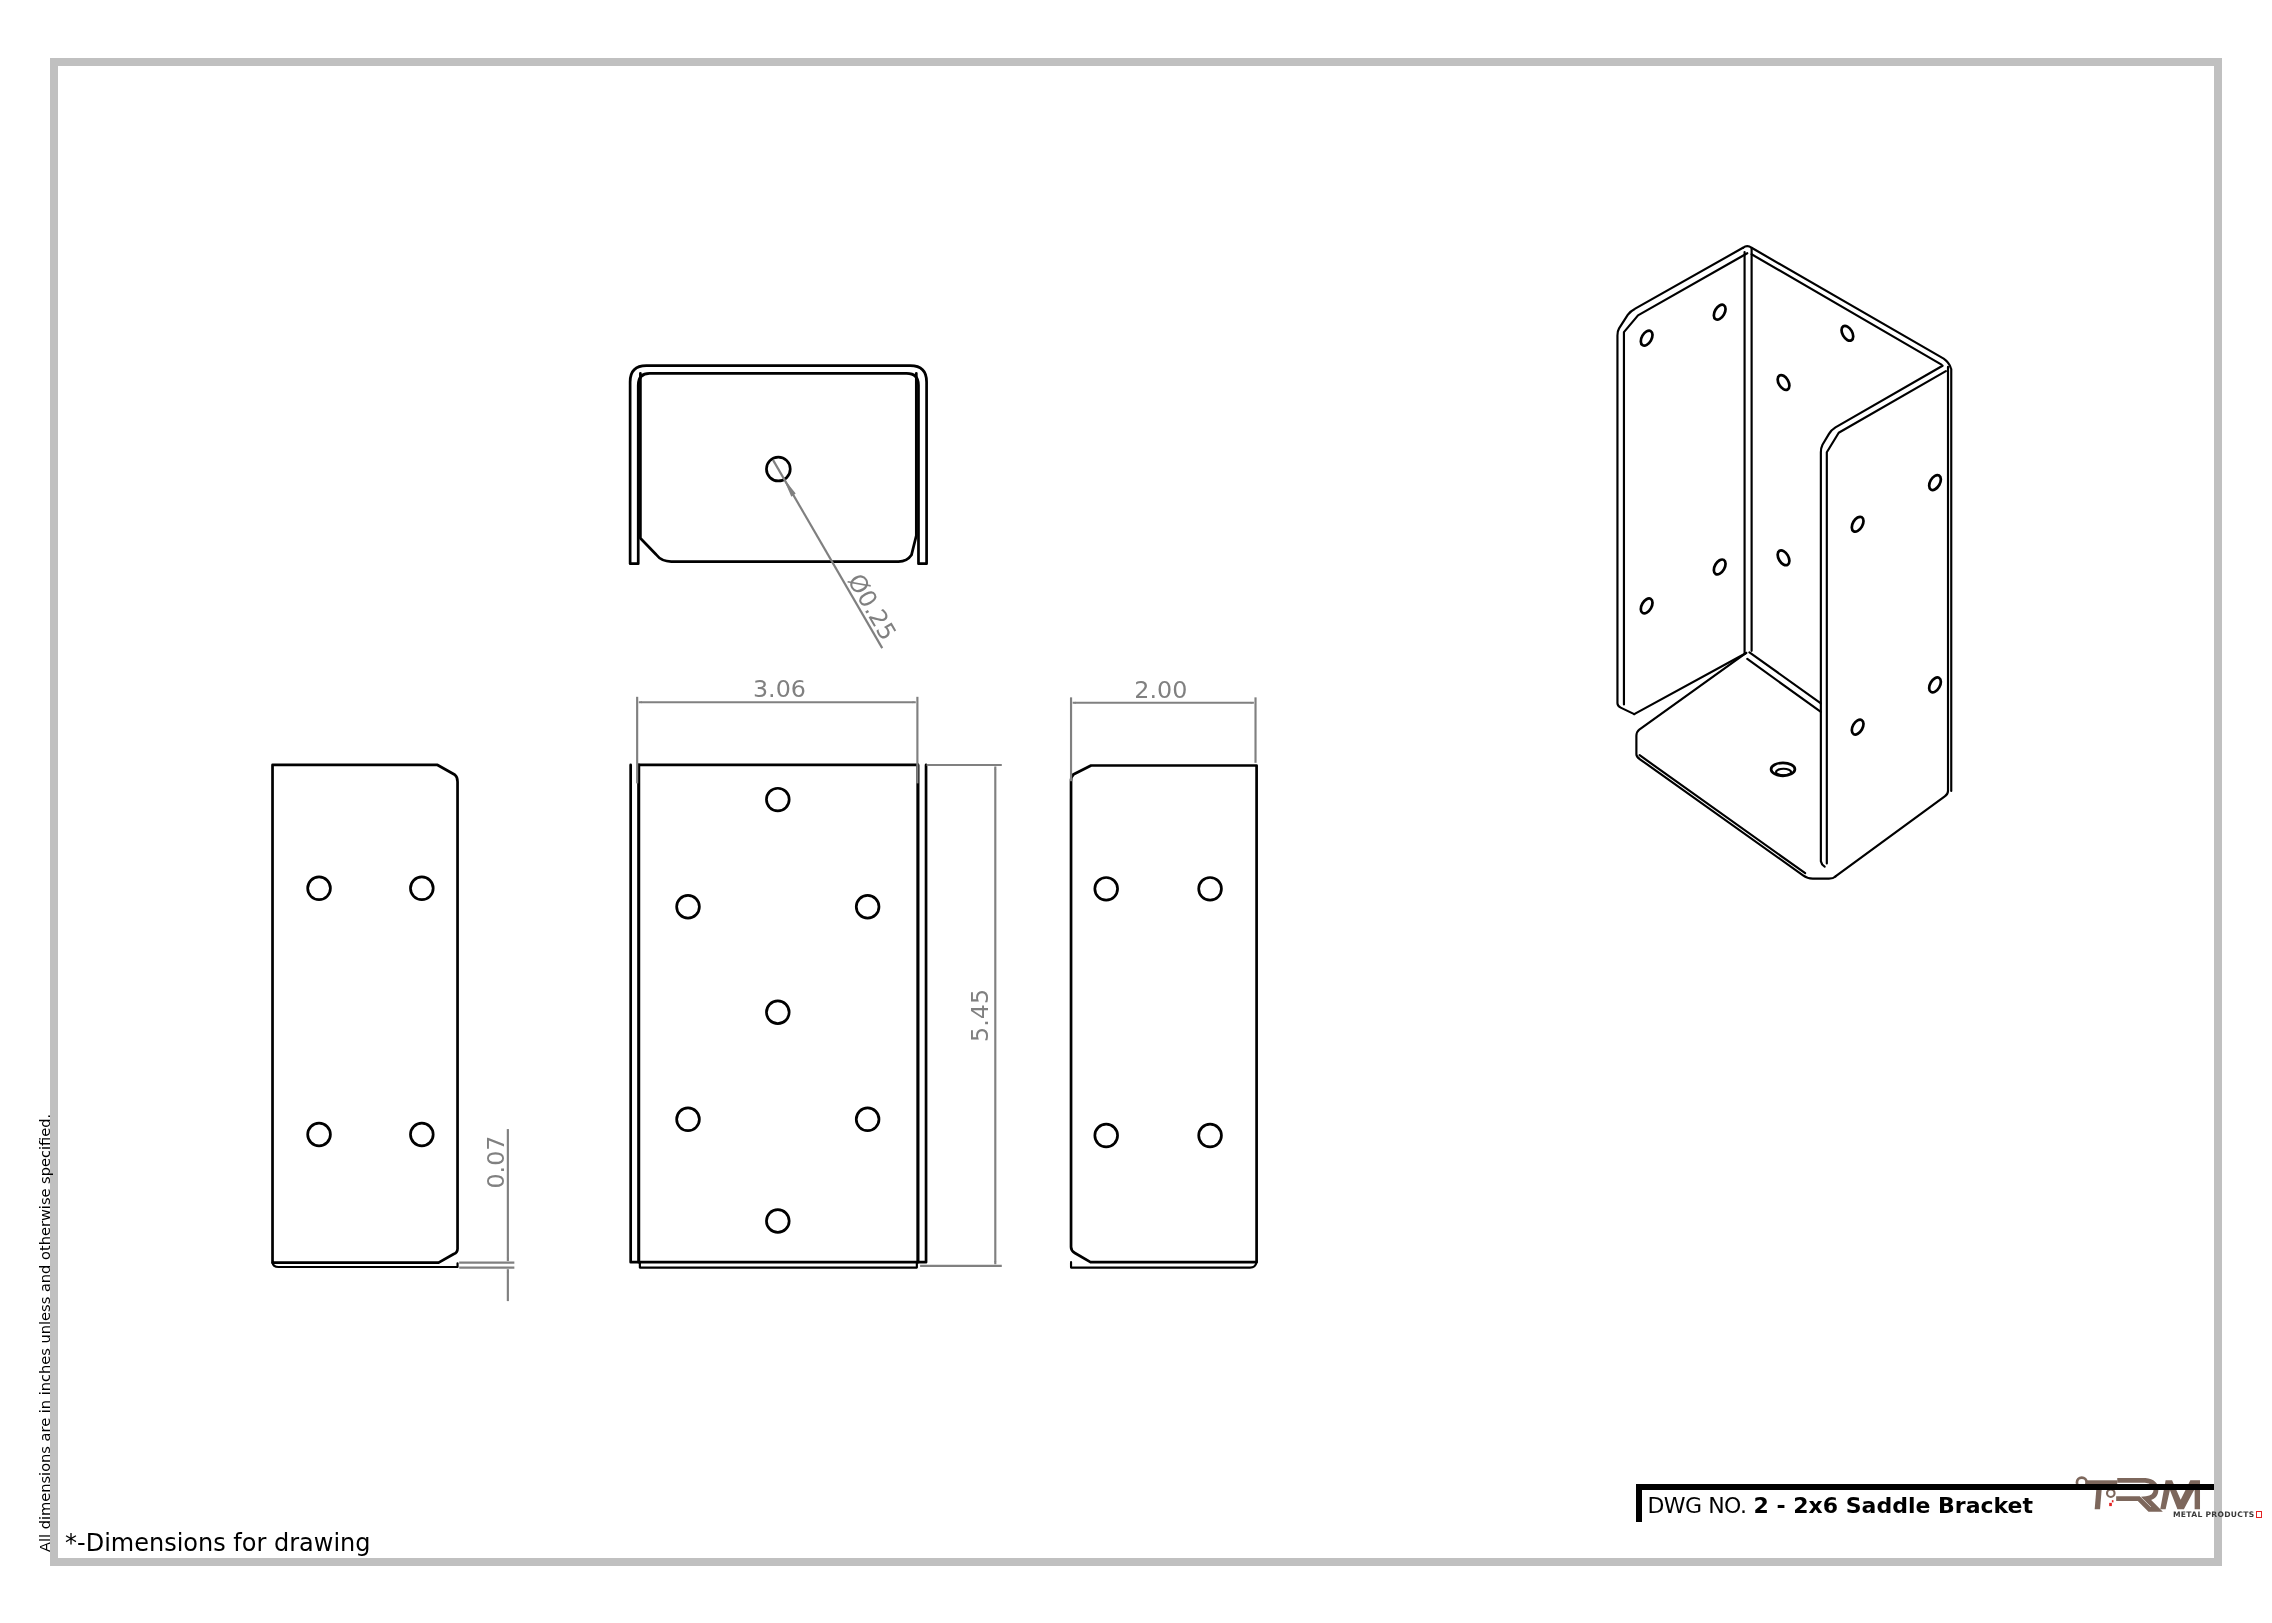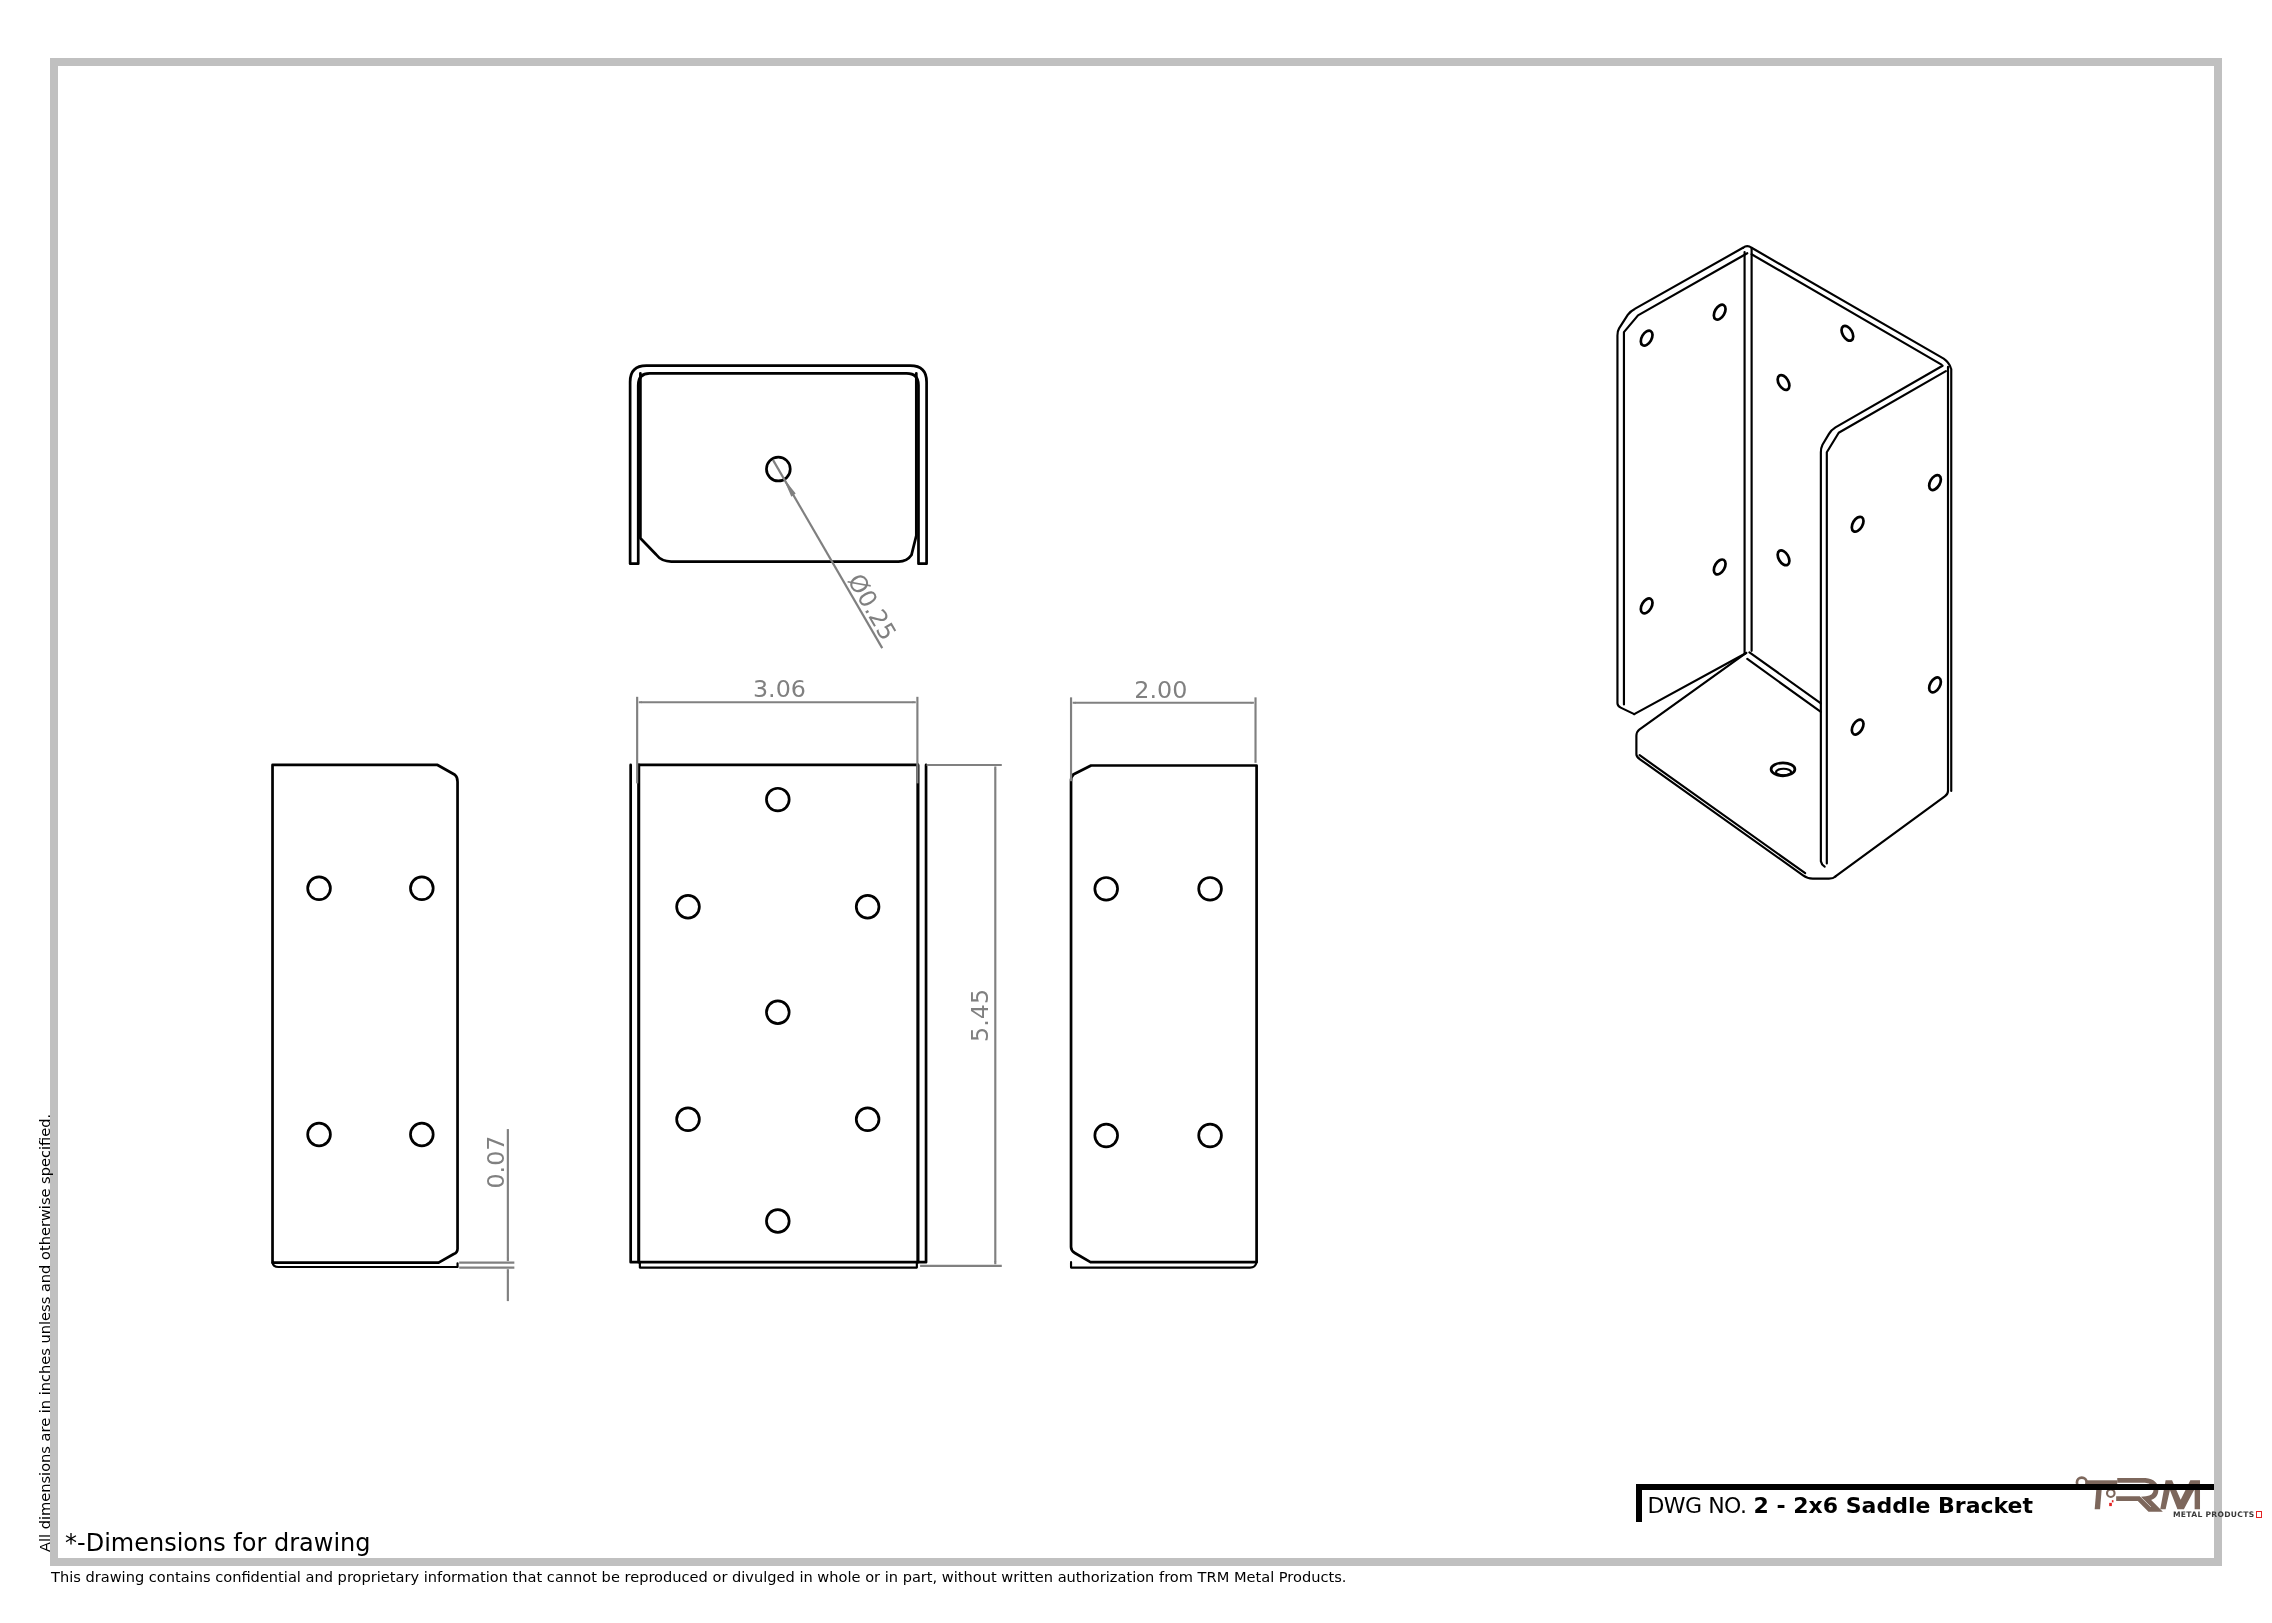--- a/index.html
+++ b/index.html
@@ -148,21 +148,20 @@
 
       <ellipse class="hole" cx="3295" cy="1422" rx="22" ry="12"></ellipse>
       <ellipse class="part-thin" cx="3296" cy="1427" rx="14" ry="6"></ellipse>
     </g>
   </svg>
 
   <div class="side-note" style="left:36px; top:1552px; transform: rotate(-90deg); transform-origin: 0 0;">All dimensions are in inches unless and otherwise specified.</div>
 
   <div class="abs insert-note">*-Dimensions for drawing</div>
 
-  <div class="abs footer-note">This drawing contains confidential and proprietary information that cannot be reproduced or divulged in whole or in part, without written authorization from TRM Metal Products.</div>
 
   <svg class="logo" viewBox="0 0 250 80">
 
     <circle cx="12" cy="12" r="9" fill="none" stroke="#7d675c" stroke-width="5"></circle>
     <rect x="20" y="8" width="58" height="9" class="logo-word"></rect>
     <polygon points="40,14 50,14 46,62 36,62" class="logo-word"></polygon>
 
     <path d="M78,8 L130,8 Q150,10 150,26 Q150,40 132,42 L152,62 L138,62 L118,42 L76,42" fill="none" stroke="#7d675c" stroke-width="9"></path>
     <circle cx="66" cy="32" r="7" fill="none" stroke="#7d675c" stroke-width="4"></circle>
     <rect x="63" y="50" width="5" height="6" fill="#e32222"></rect>

